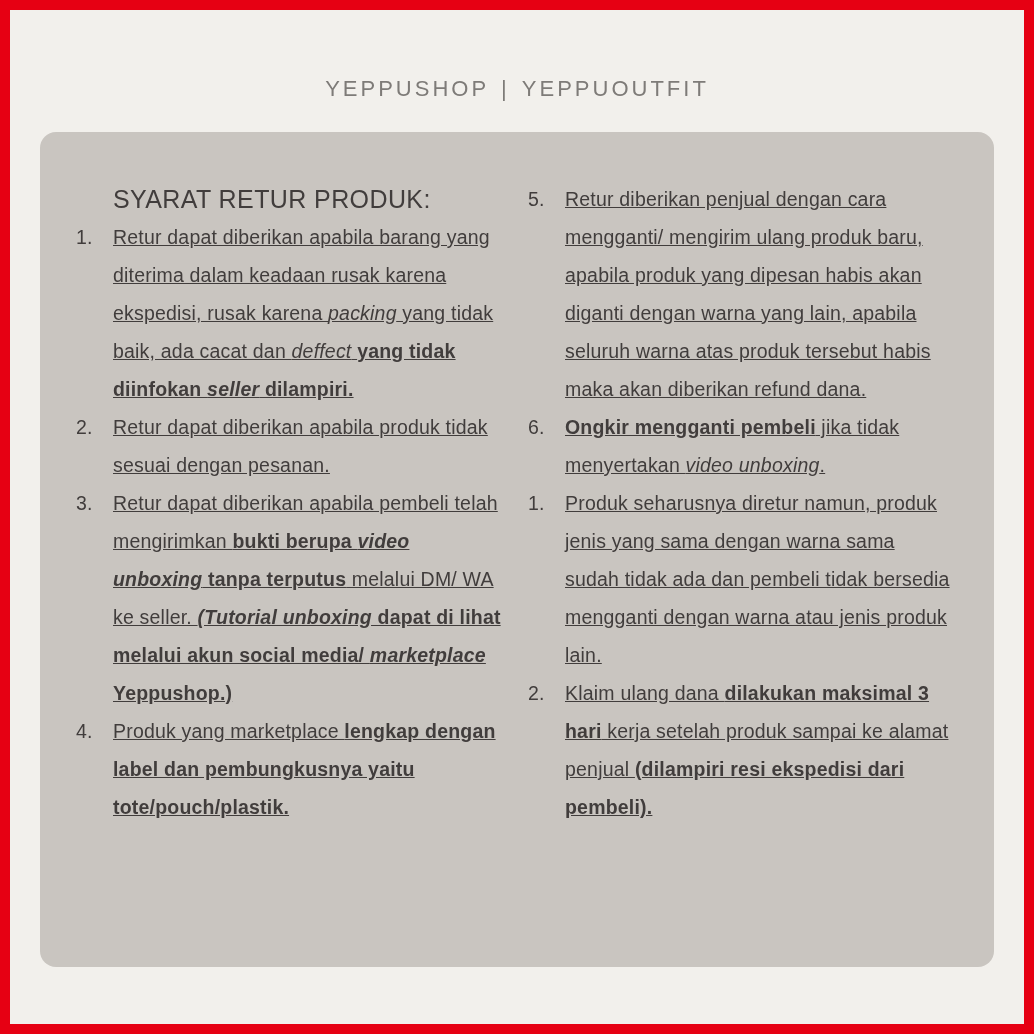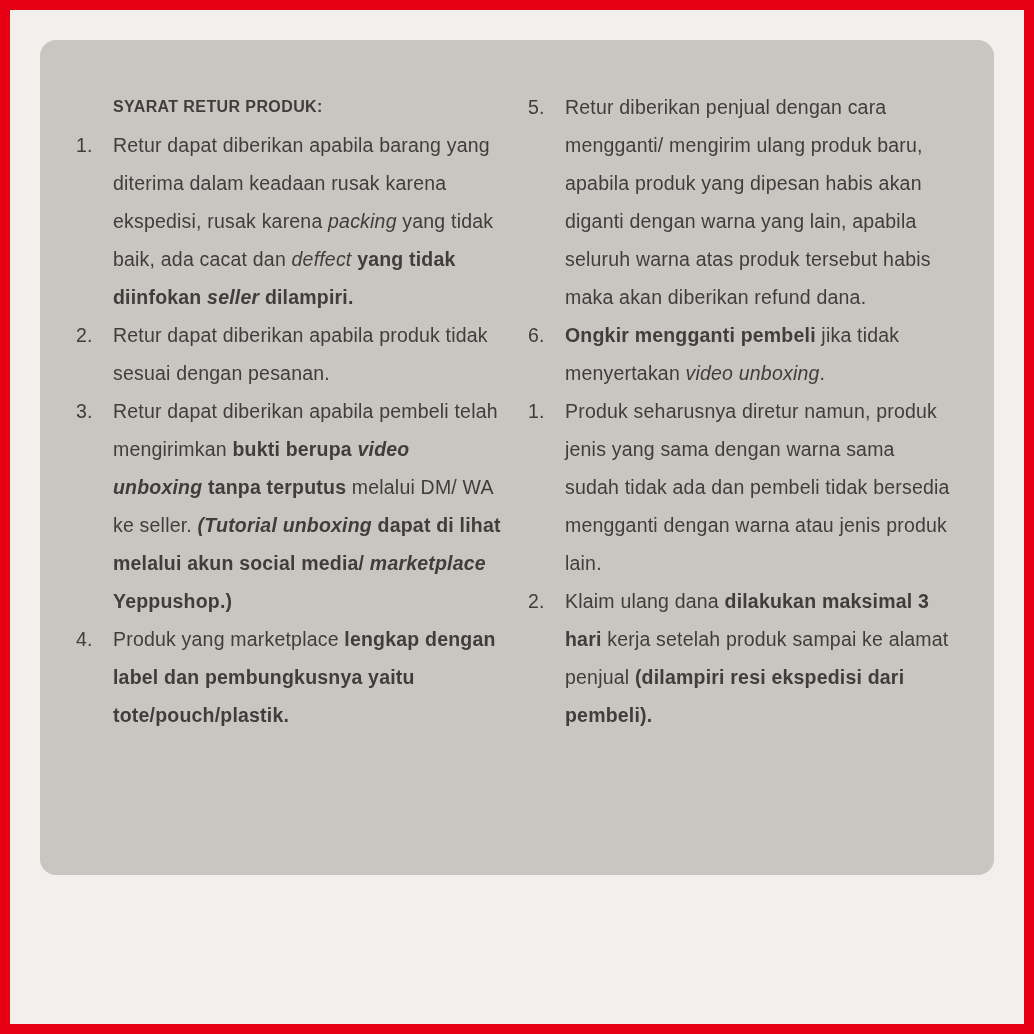--- a/index.html
+++ b/index.html
@@ -42,37 +42,40 @@
     display: flex;
     gap: 26px;
     color: var(--text, #413d3c);
     font-size: 19.5px;
     line-height: 38px;
     letter-spacing: 0.2px;
   }
   .col { flex: 1; min-width: 0; }
   .sec-title {
     margin: 0 0 0 37px;
-    font-size: 16px;
-    font-weight: bold;
+    font-size: 25px;
+    font-weight: normal;
     line-height: 38px;
     letter-spacing: 0.4px;
   }
   .refund-title { margin-top: 34px; }
   .item { display: flex; }
   .num { flex: 0 0 37px; }
-  .txt { flex: 1; }
+  .txt { flex: 1; text-decoration: underline; }
   .txt .b { font-weight: bold; }
   .txt .i { font-style: italic; text-align: center; }
 </style>
 </head>
 <body>
 
 <div class="frame">
 
+  <header class="brand">
+    <span class="brand-l">YEPPUSHOP</span><span class="brand-sep">|</span><span class="brand-r">YEPPUOUTFIT</span>
+  </header>
 
   <section class="panel">
 
     <div class="col">
       <h2 class="sec-title">SYARAT RETUR PRODUK:</h2>
 
       <div class="item">
         <span class="num">1.</span>
         <span class="txt"><span>Retur dapat diberikan apabila barang yang diterima dalam keadaan rusak karena ekspedisi, rusak karena </span><span class="i">packing</span><span> yang tidak baik, ada cacat dan </span><span class="i">deffect</span><span> </span><span class="b">yang tidak diinfokan </span><span class="b i">seller</span><span class="b"> dilampiri.</span></span>
       </div>

